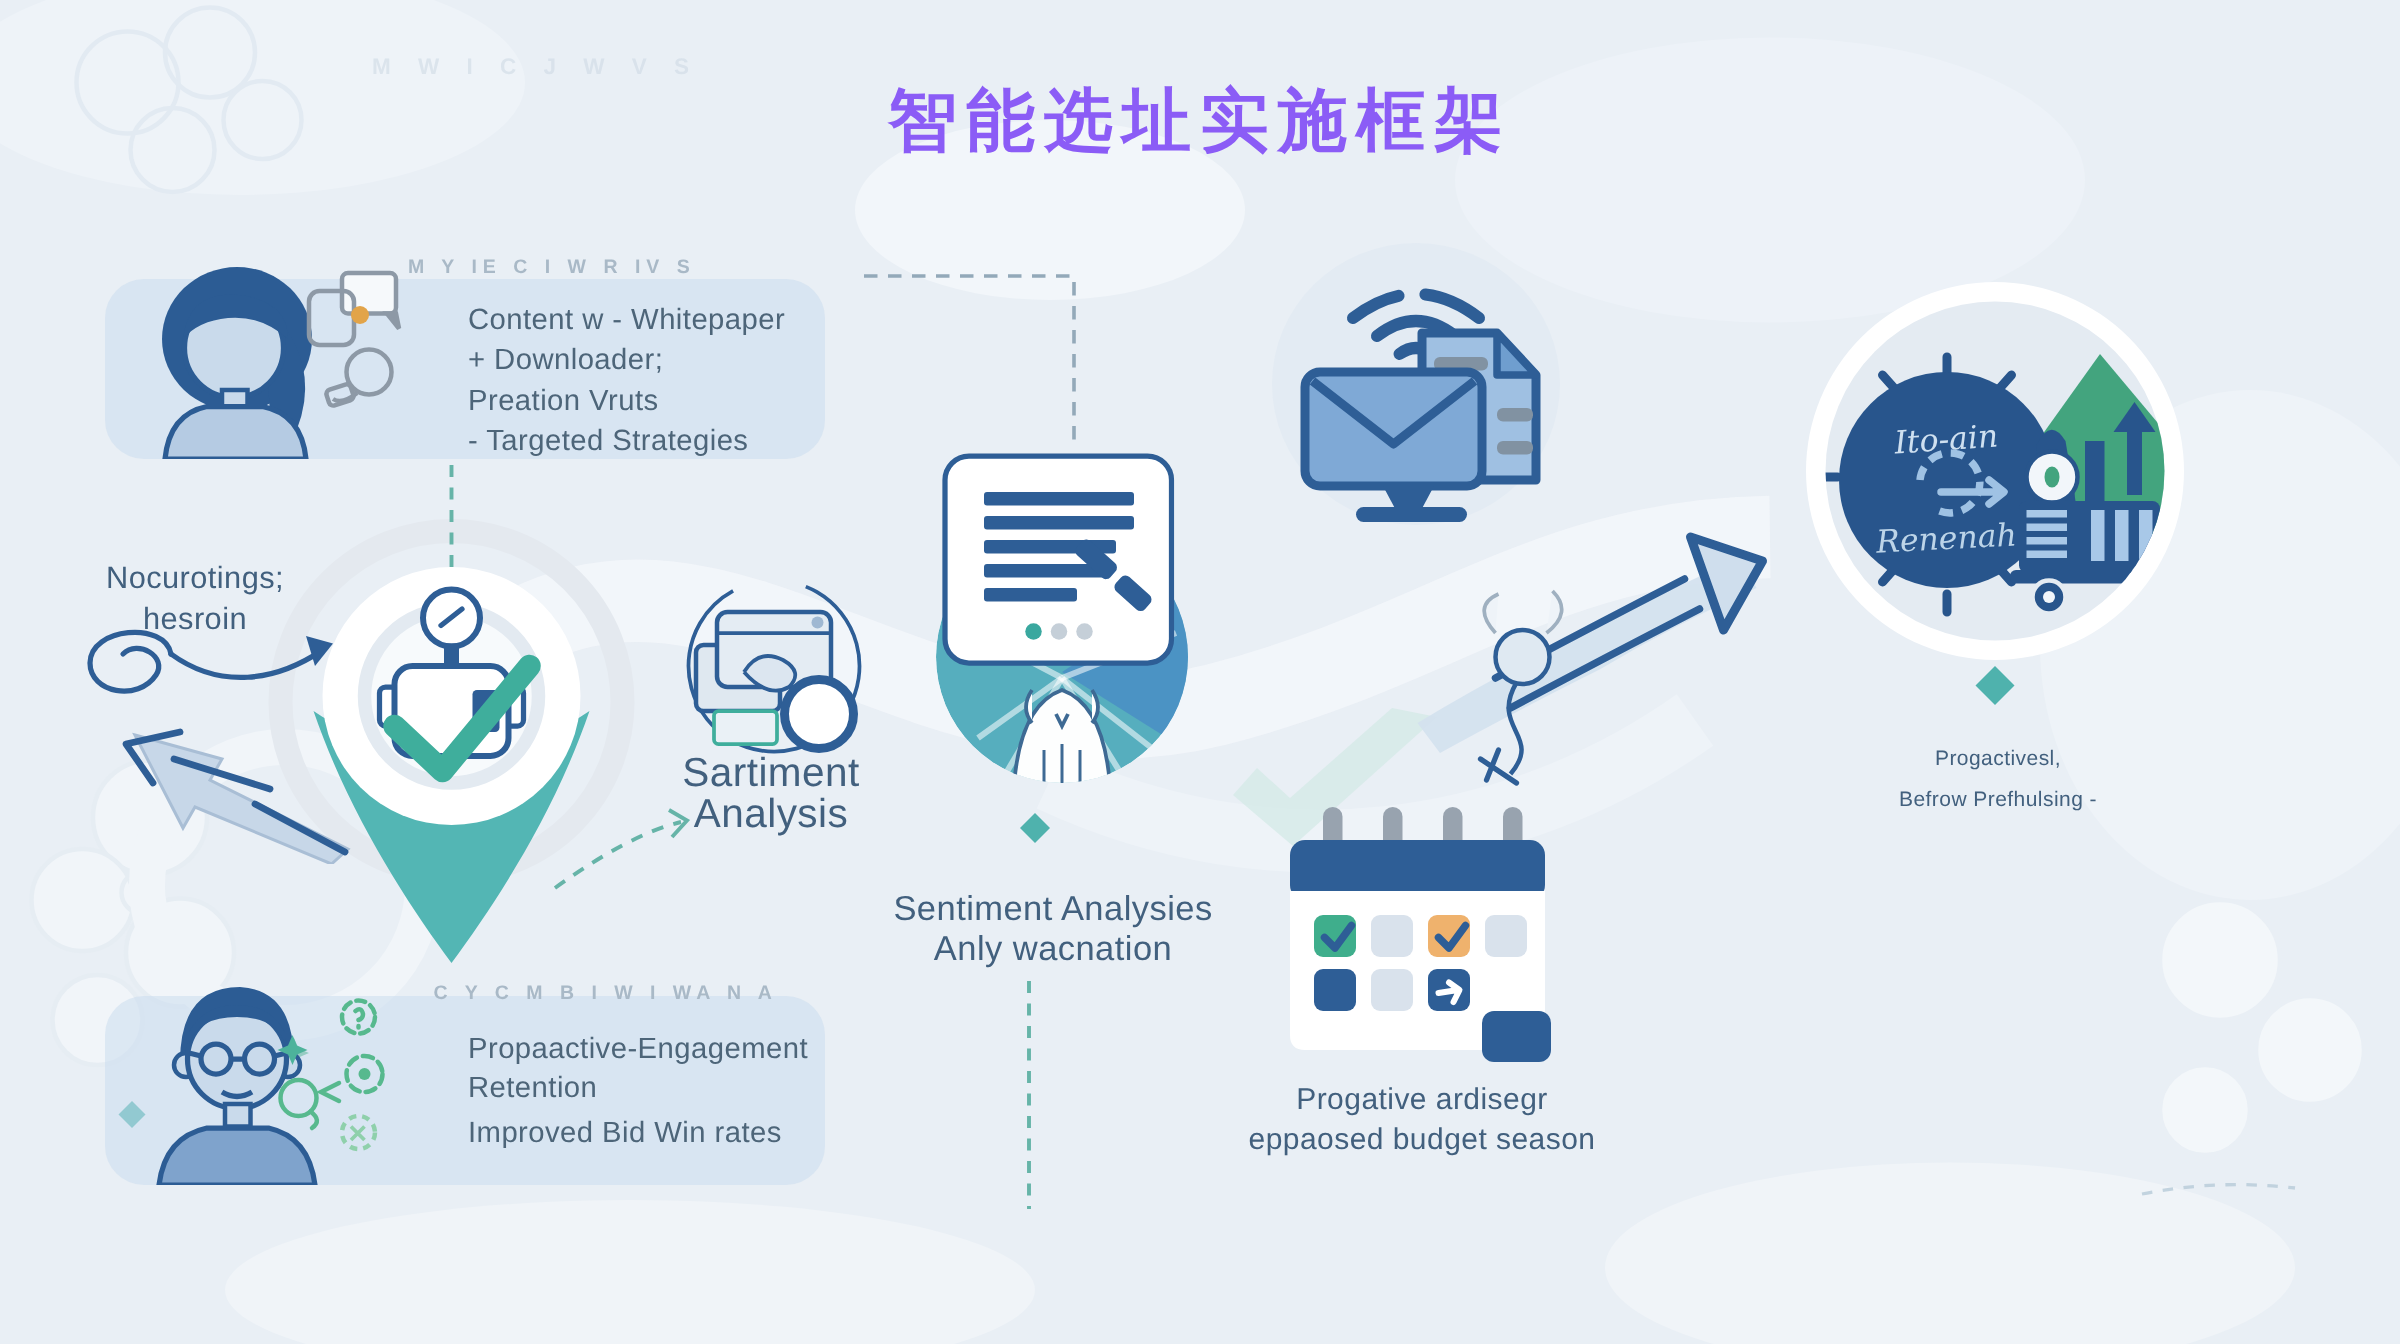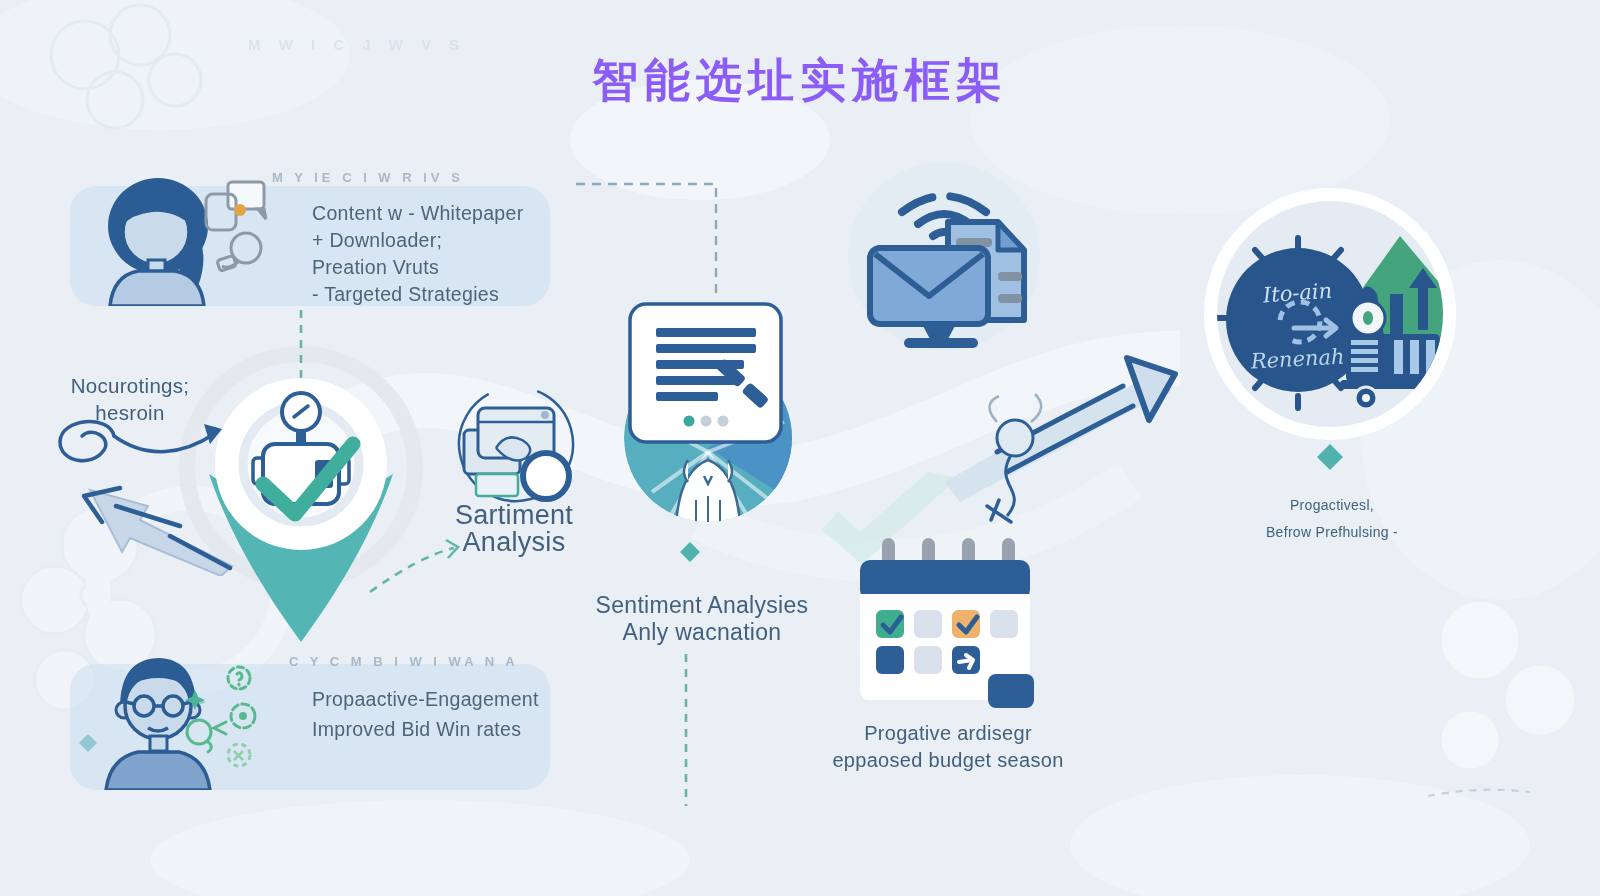--- a/index.html
+++ b/index.html
@@ -344,20 +344,21 @@
 </svg>
 <div class="abs note" style="left:1208px;top:492px;width:248px;font-size:14px;line-height:26.5px;">
   <span>Progactivesl,</span>
   <span>Befrow Prefhulsing -</span>
 </div>
 
 <div class="abs card" style="left:70px;top:664px;width:480px;height:126px;"></div>
 <div class="abs card-header" style="left:272px;top:654px;margin-left:17px;">C Y C M B I W I WA N A</div>
 <div class="abs card-text" style="left:272px;top:686px;line-height:26px;">
   <span>Propaactive-Engagement</span>
+  <span>Retention</span>
   <span class="gap-line">Improved Bid Win rates</span>
 </div>
 
 <svg class="abs" style="left:82px;top:648px;" width="152" height="142" viewBox="0 0 152 142">
   <path d="M38,60 Q38,10 78,10 Q114,12 114,60 L108,66 Q102,30 75,32 Q50,34 44,66 Z" fill="#2c5c94"></path>
   <circle cx="42" cy="62" r="8" fill="#c9daeb" stroke="#2c5c94" stroke-width="3"></circle>
   <circle cx="110" cy="62" r="8" fill="#c9daeb" stroke="#2c5c94" stroke-width="3"></circle>
   <circle cx="76" cy="58" r="33" fill="#c9daeb" stroke="#2c5c94" stroke-width="3.5"></circle>
   <path d="M44,48 Q50,30 76,30 Q102,30 108,48 L108,40 Q98,22 76,22 Q54,22 44,40 Z" fill="#2c5c94"></path>
   <g stroke="#2c5c94" stroke-width="3.5" fill="none">

